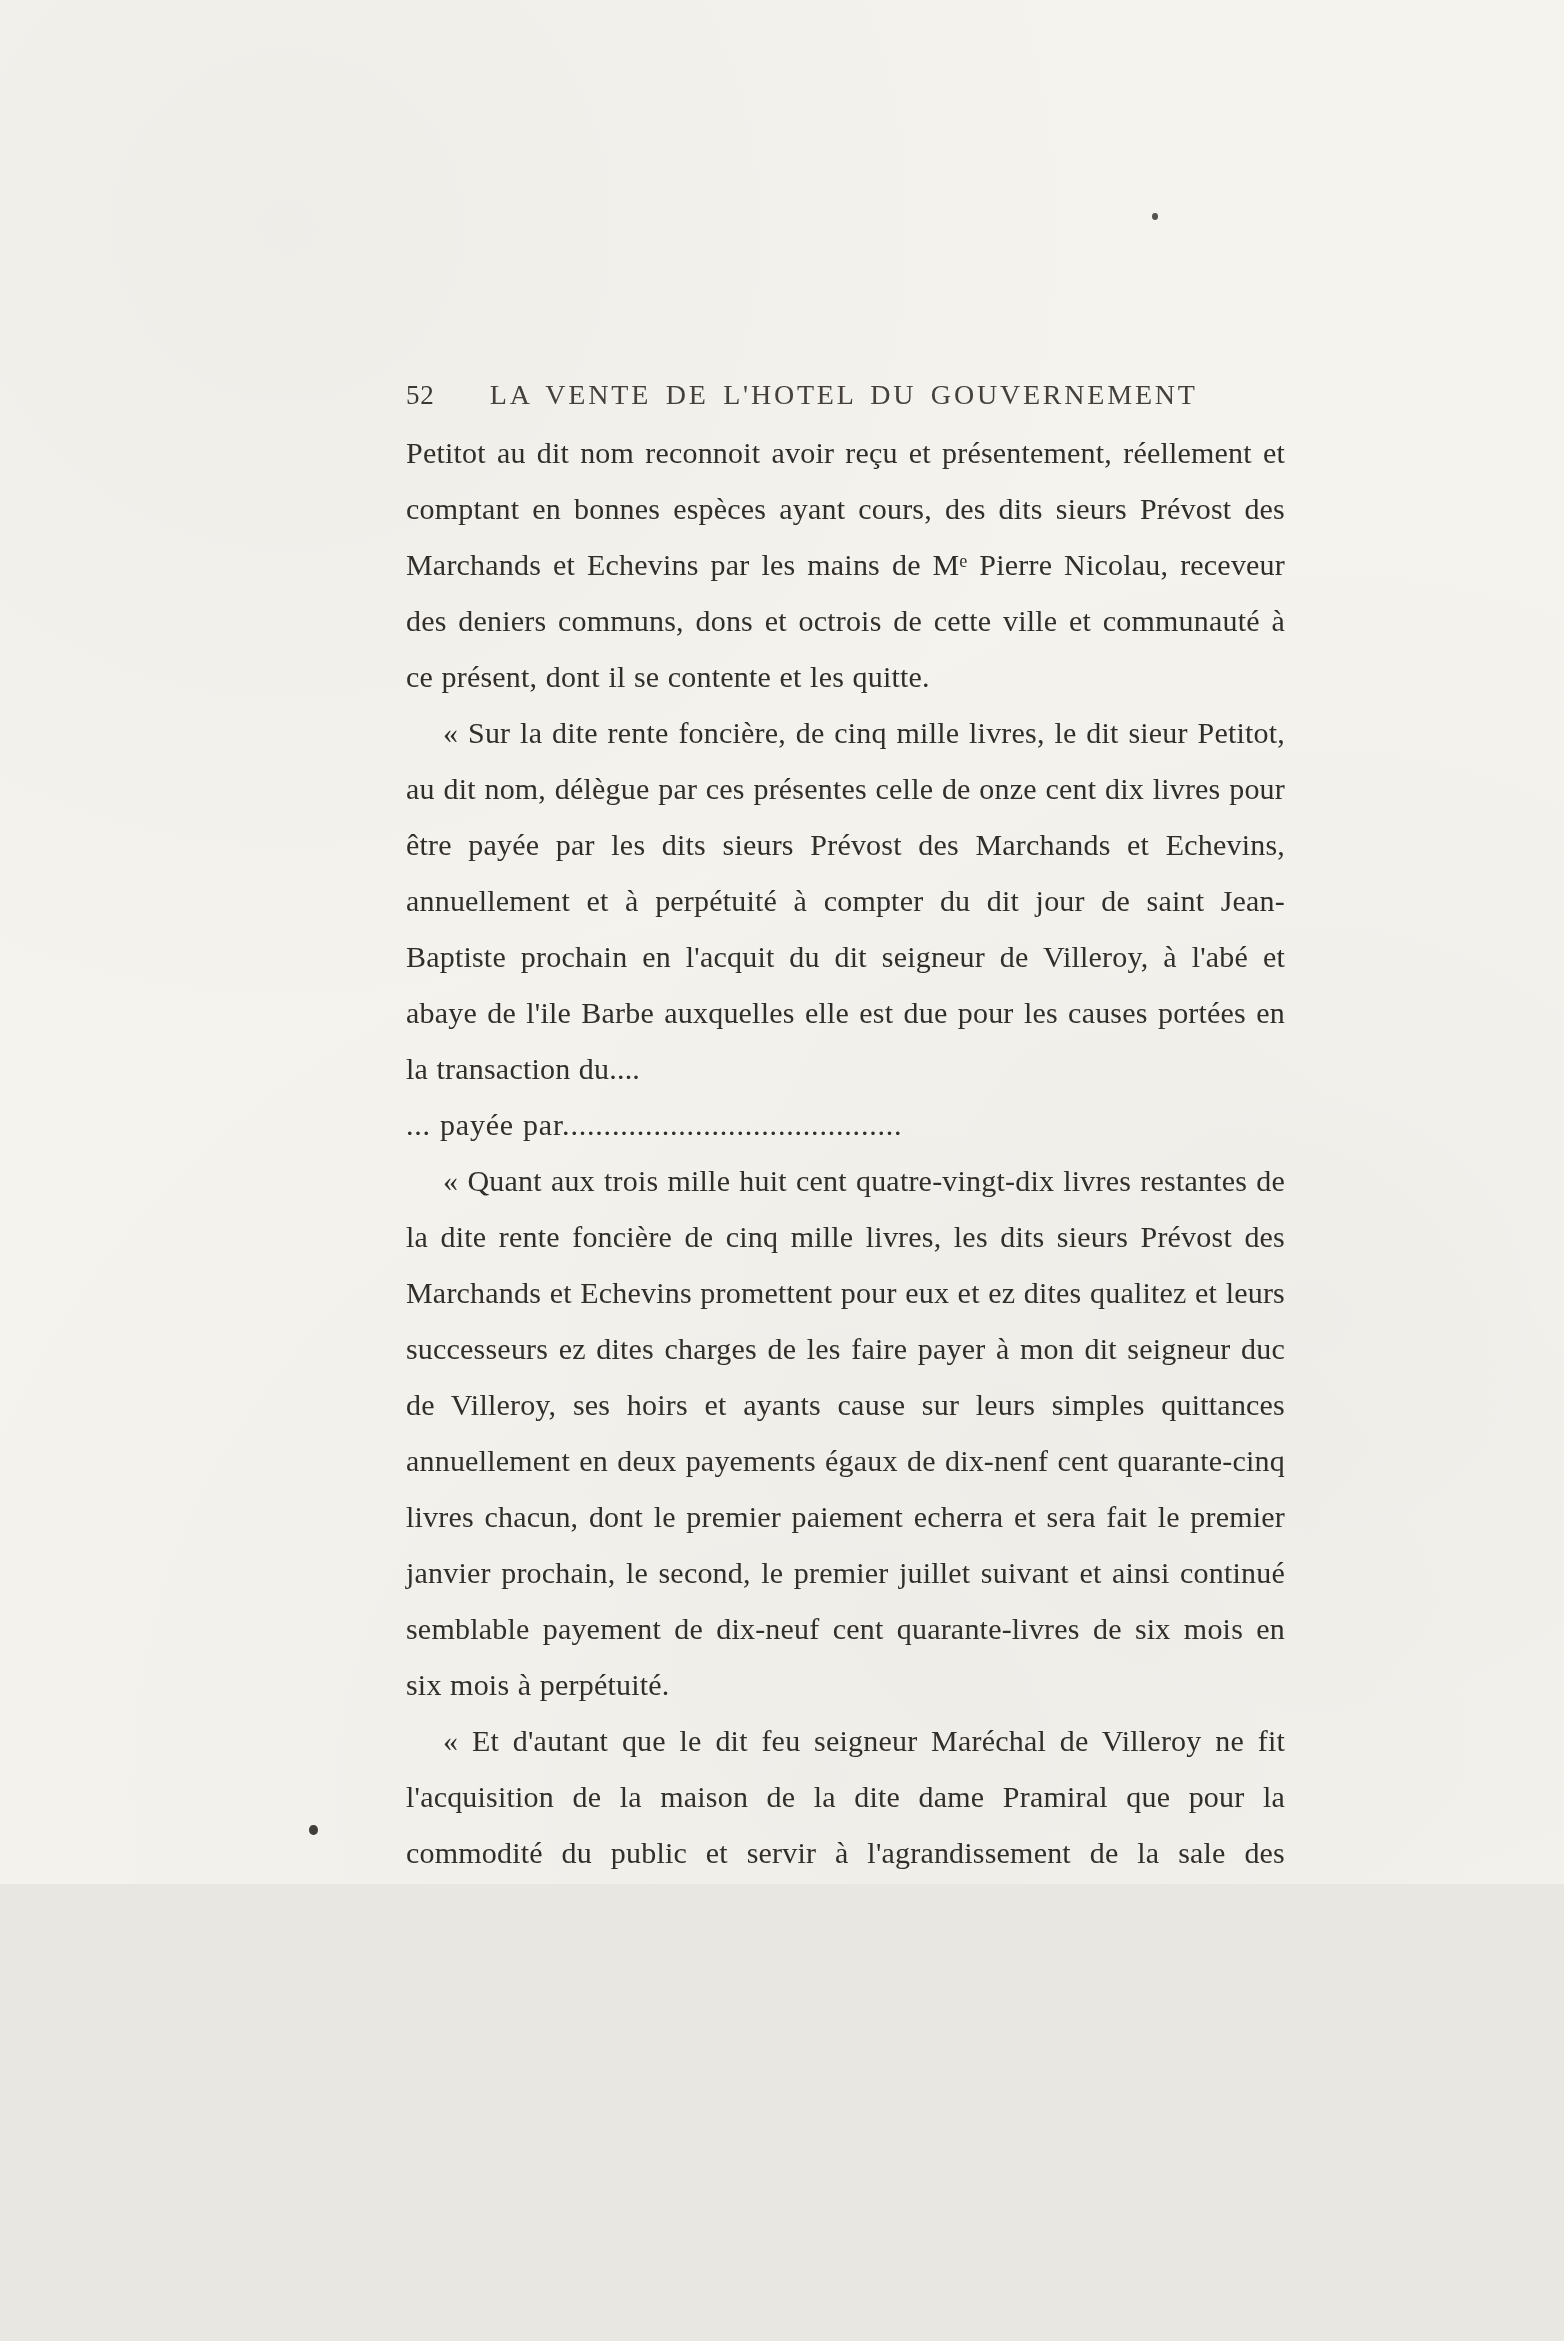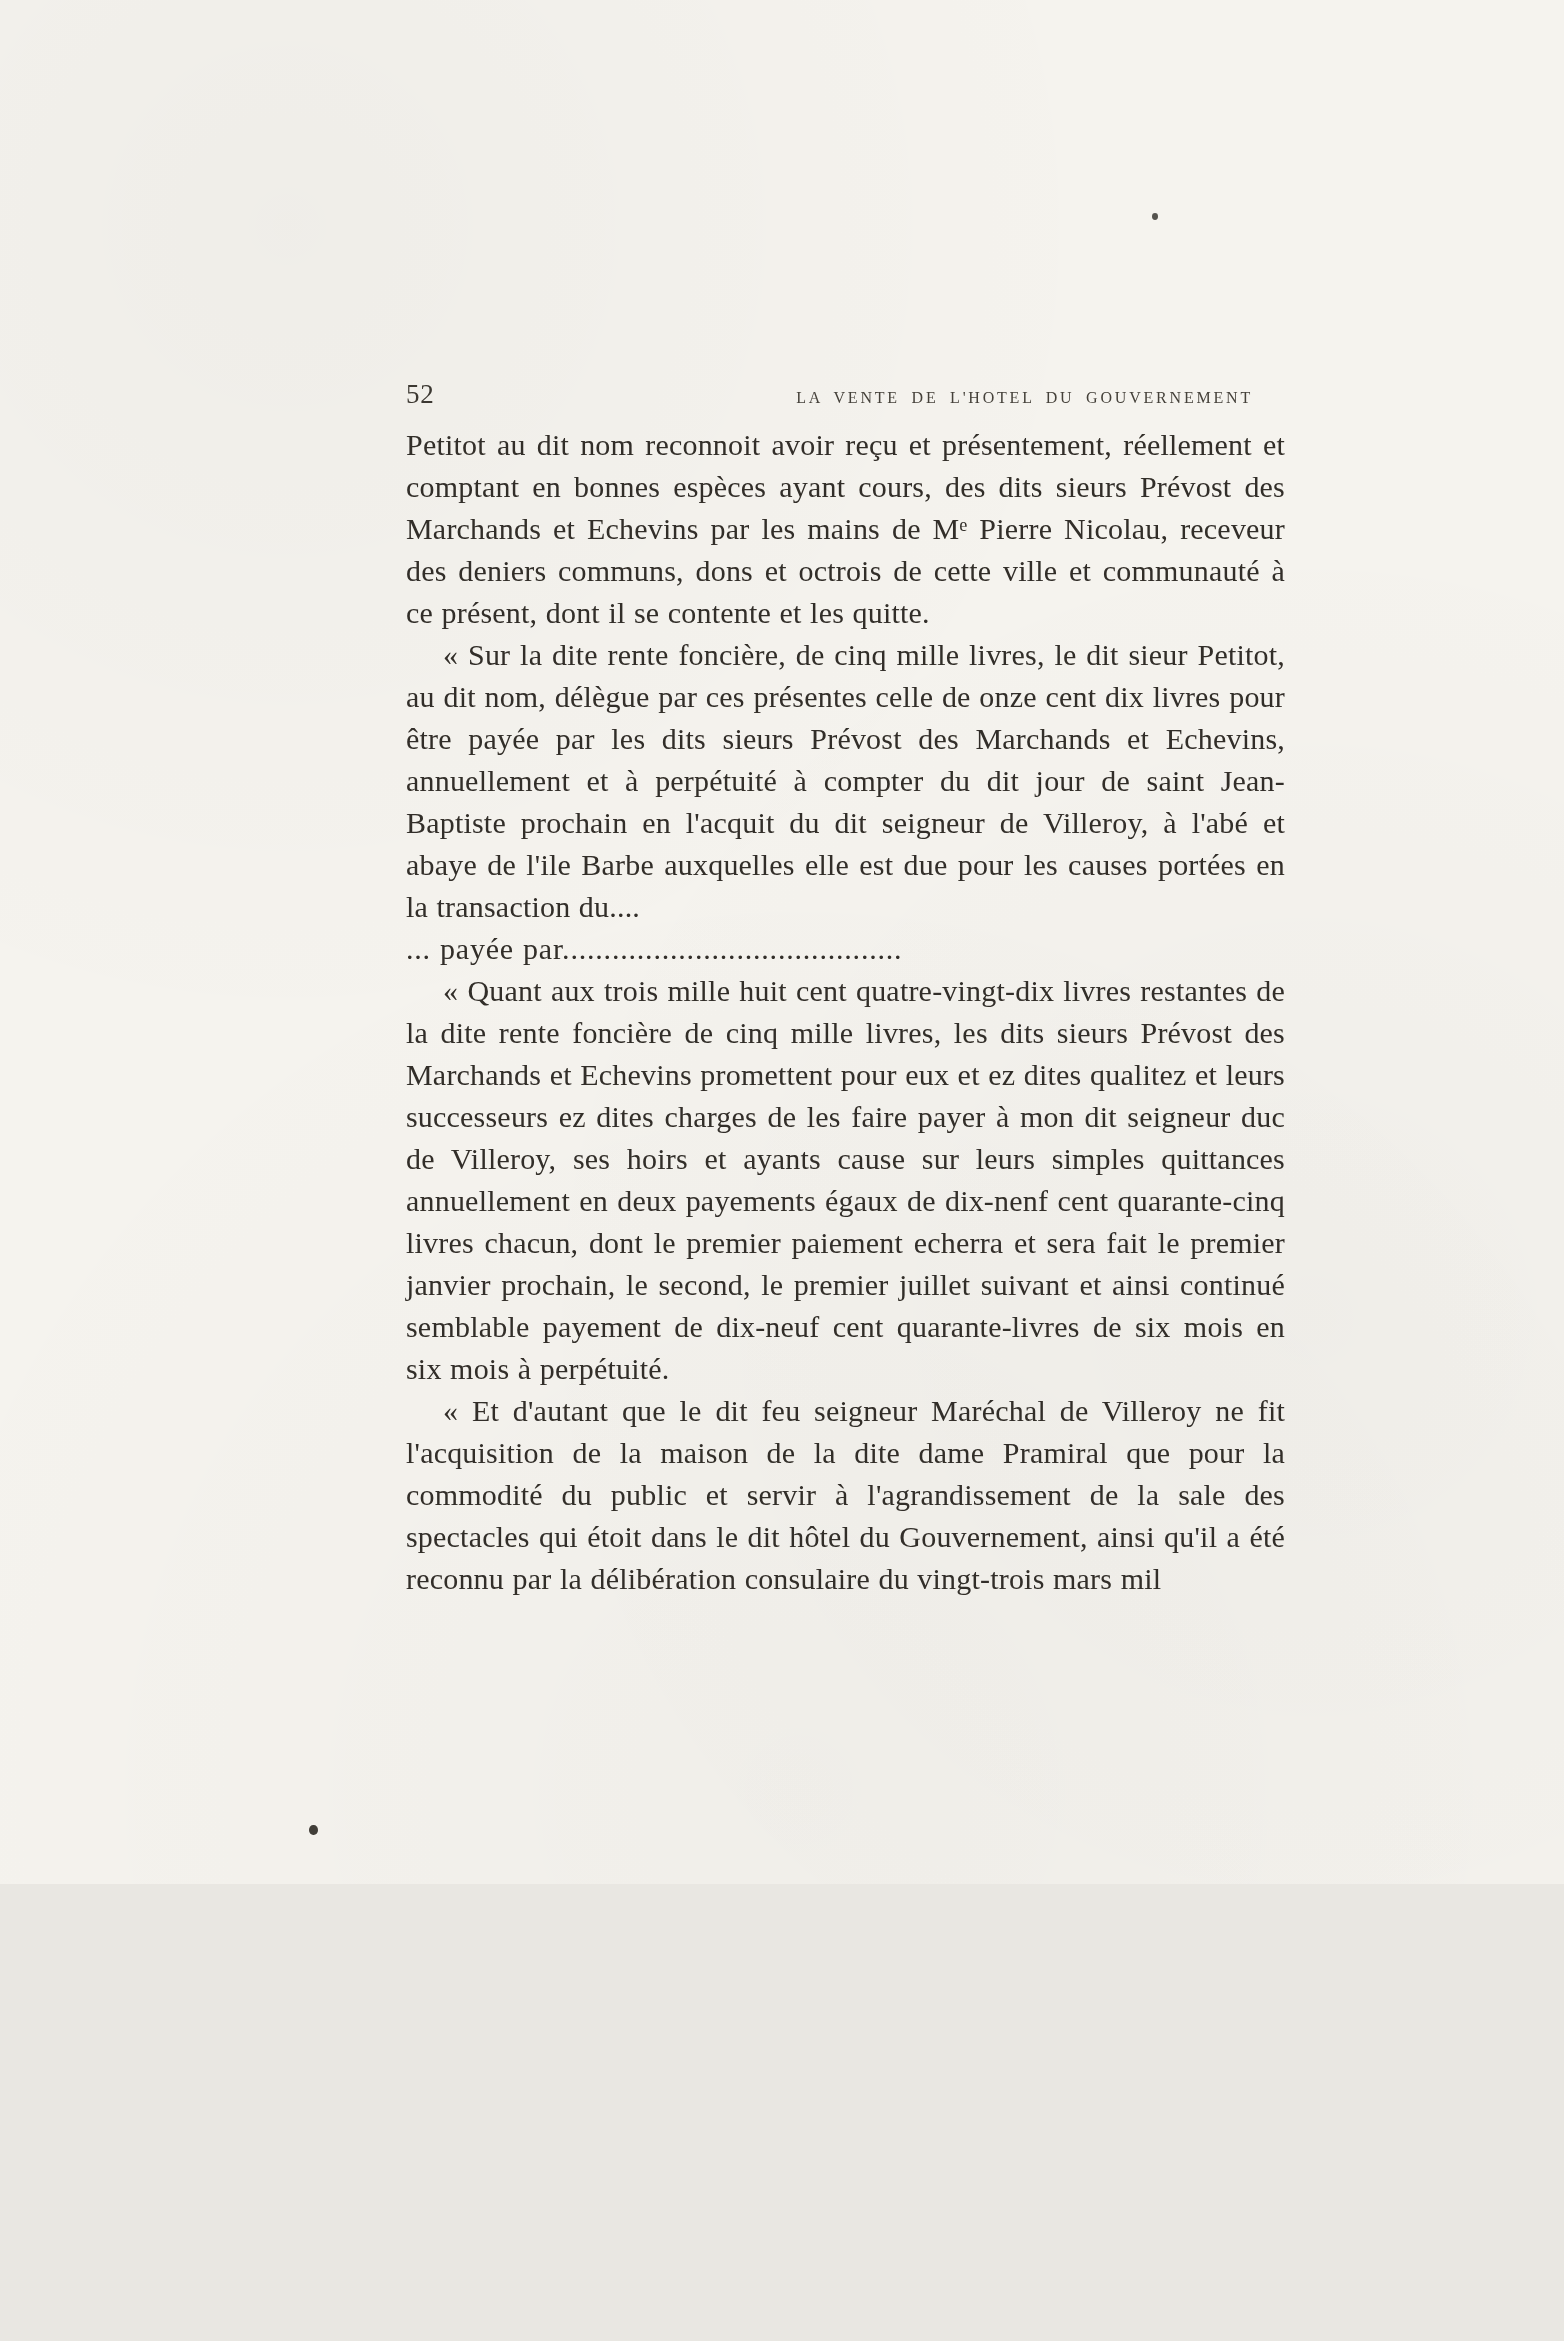--- a/index.html
+++ b/index.html
@@ -34,32 +34,32 @@
     margin-bottom: 14.3px;
   }
   .page-number {
     font-size: 27px;
     color: #3c3832;
     letter-spacing: 0.8px;
     flex: 0 0 auto;
   }
   .head-title {
     flex: 1 1 auto;
-    text-align: right;
-    font-size: 16px;
+    text-align: center;
+    font-size: 28px;
     letter-spacing: 2.8px;
     word-spacing: 4.8px;
     color: #45413a;
     padding-right: 32px;
     white-space: nowrap;
   }
   .body-text p {
     margin: 0;
     font-size: 30px;
-    line-height: 42px;
+    line-height: 56px;
     text-align: justify;
     letter-spacing: 0.2px;
     word-spacing: 0.8px;
     color: #322e29;
   }
   .body-text p.indent {
     text-indent: 37px;
   }
   .body-text p.dots-line {
     text-indent: 0;

